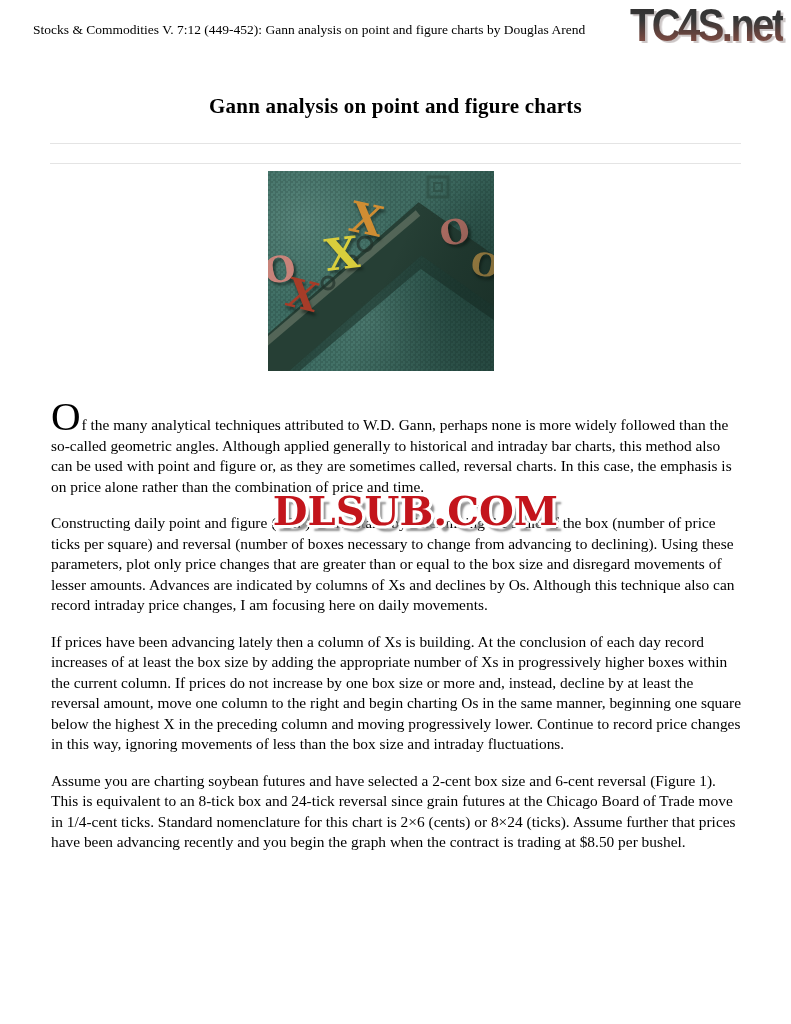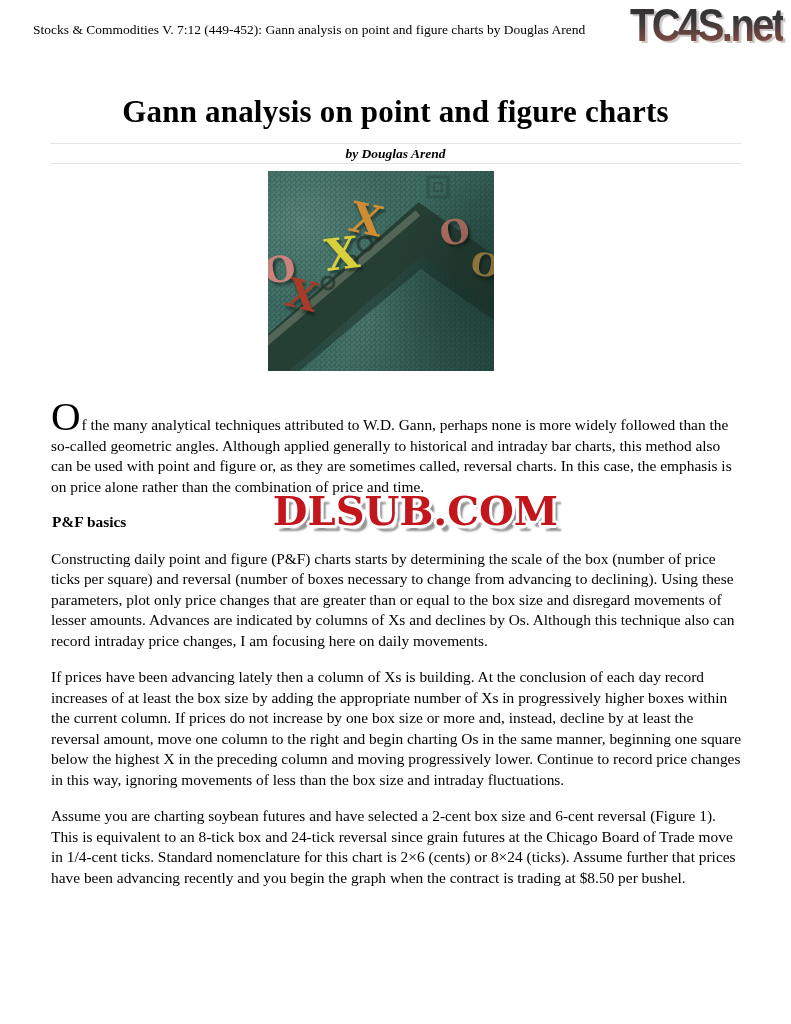--- a/index.html
+++ b/index.html
@@ -16,21 +16,21 @@
     font-size:47px; letter-spacing:-3px; line-height:1.05;
     transform:scaleX(.85); transform-origin:100% 0;
     background:linear-gradient(180deg,#2e2e2e 0%,#383838 42%,#6e463f 75%,#96584c 100%);
     -webkit-background-clip:text; background-clip:text; color:transparent;
     filter:drop-shadow(3px 2px 0 #ccc6c6);
     cursor:pointer;
   }
 
   
   .title { position:absolute; top:94px; left:0; width:100%; margin:0; text-align:center;
-           font-size:31px; font-weight:700; letter-spacing:.2px; }
+           font-size:21px; font-weight:700; letter-spacing:.2px; }
   .rule { position:absolute; left:50px; right:50px; border-top:1px solid #e4e4e4; }
   .rule-top { top:143px; } .rule-bottom { top:163px; }
   .byline { position:absolute; top:146px; left:0; width:100%; text-align:center;
             font-size:13.5px; font-weight:700; font-style:italic; }
 
   
   .figure {
     position:absolute; left:268px; top:171px; width:226px; height:200px; overflow:hidden;
     background:
       repeating-conic-gradient(rgba(12,32,27,.16) 0% 25%, rgba(255,255,255,0) 0% 50%) 0 0/5px 5px,
@@ -92,21 +92,20 @@
 </head>
 <body>
 
 <div class="page">
 
   <div class="citation">Stocks &amp; Commodities V. 7:12 (449-452): Gann analysis on point and figure charts by Douglas Arend</div>
   <div class="tc4s">TC4S.net</div>
 
   <h1 class="title">Gann analysis on point and figure charts</h1>
   <div class="rule rule-top"></div>
-  <div class="byline">by Douglas Arend</div>
   <div class="rule rule-bottom"></div>
 
   <div class="figure">
     <svg width="226" height="200" viewBox="0 0 226 200">
       <polyline points="-28,236 152,84 252,154" fill="none" stroke="#1d332b" stroke-width="22" opacity="0.6"></polyline>
       <polyline points="-28,215 152,58 252,128" fill="none" stroke="#263f35" stroke-width="42" stroke-linejoin="miter"></polyline>
       <line x1="-20" y1="187" x2="150" y2="42" stroke="#6b7a6a" stroke-width="7" opacity="0.65"></line>
       <circle cx="97" cy="73" r="7" fill="none" stroke="#22322b" stroke-width="3" opacity="0.7"></circle>
       <circle cx="84" cy="90" r="5" fill="none" stroke="#22322b" stroke-width="3" opacity="0.7"></circle>
       <circle cx="60" cy="112" r="6" fill="none" stroke="#22322b" stroke-width="3" opacity="0.7"></circle>
@@ -116,21 +115,20 @@
     <span class="mark mark-0" style="color: rgb(200, 131, 122);">O</span>
     <span class="mark mark-1" style="color: rgb(166, 60, 40);">X</span>
     <span class="mark mark-2" style="color: rgb(217, 206, 60);">X</span>
     <span class="mark mark-3" style="color: rgb(207, 141, 51);">X</span>
     <span class="mark mark-4" style="color: rgb(192, 118, 107);">O</span>
     <span class="mark mark-5" style="color: rgb(189, 149, 76);">O</span>
   </div>
 
   <div class="body">
     <p class="para"><span class="dropcap">O</span><span>f the many analytical techniques attributed to W.D. Gann, perhaps none is more widely followed than the so-called geometric angles. Although applied generally to historical and intraday bar charts, this method also can be used with point and figure or, as they are sometimes called, reversal charts. In this case, the emphasis is on price alone rather than the combination of price and time.</span></p>
-    <h2 class="section-heading">P&amp;F basics</h2>
     <p class="para">Constructing daily point and figure (P&amp;F) charts starts by determining the scale of the box (number of price ticks per square) and reversal (number of boxes necessary to change from advancing to declining). Using these parameters, plot only price changes that are greater than or equal to the box size and disregard movements of lesser amounts. Advances are indicated by columns of Xs and declines by Os. Although this technique also can record intraday price changes, I am focusing here on daily movements.</p>
     <p class="para">If prices have been advancing lately then a column of Xs is building. At the conclusion of each day record increases of at least the box size by adding the appropriate number of Xs in progressively higher boxes within the current column. If prices do not increase by one box size or more and, instead, decline by at least the reversal amount, move one column to the right and begin charting Os in the same manner, beginning one square below the highest X in the preceding column and moving progressively lower. Continue to record price changes in this way, ignoring movements of less than the box size and intraday fluctuations.</p>
     <p class="para">Assume you are charting soybean futures and have selected a 2-cent box size and 6-cent reversal (Figure 1). This is equivalent to an 8-tick box and 24-tick reversal since grain futures at the Chicago Board of Trade move in 1/4-cent ticks. Standard nomenclature for this chart is 2×6 (cents) or 8×24 (ticks). Assume further that prices have been advancing recently and you begin the graph when the contract is trading at $8.50 per bushel.</p>
   </div>
 
   <div class="watermark" style="color: rgb(195, 21, 28);">DLSUB.COM</div>
 
   <div class="footer-left">Article Text</div>
   <div class="footer-copyright">Copyright (c) Technical Analysis Inc.</div>
   <div class="tx-logo" style="color: rgb(199, 106, 110);">TradersXtreme.com</div>

